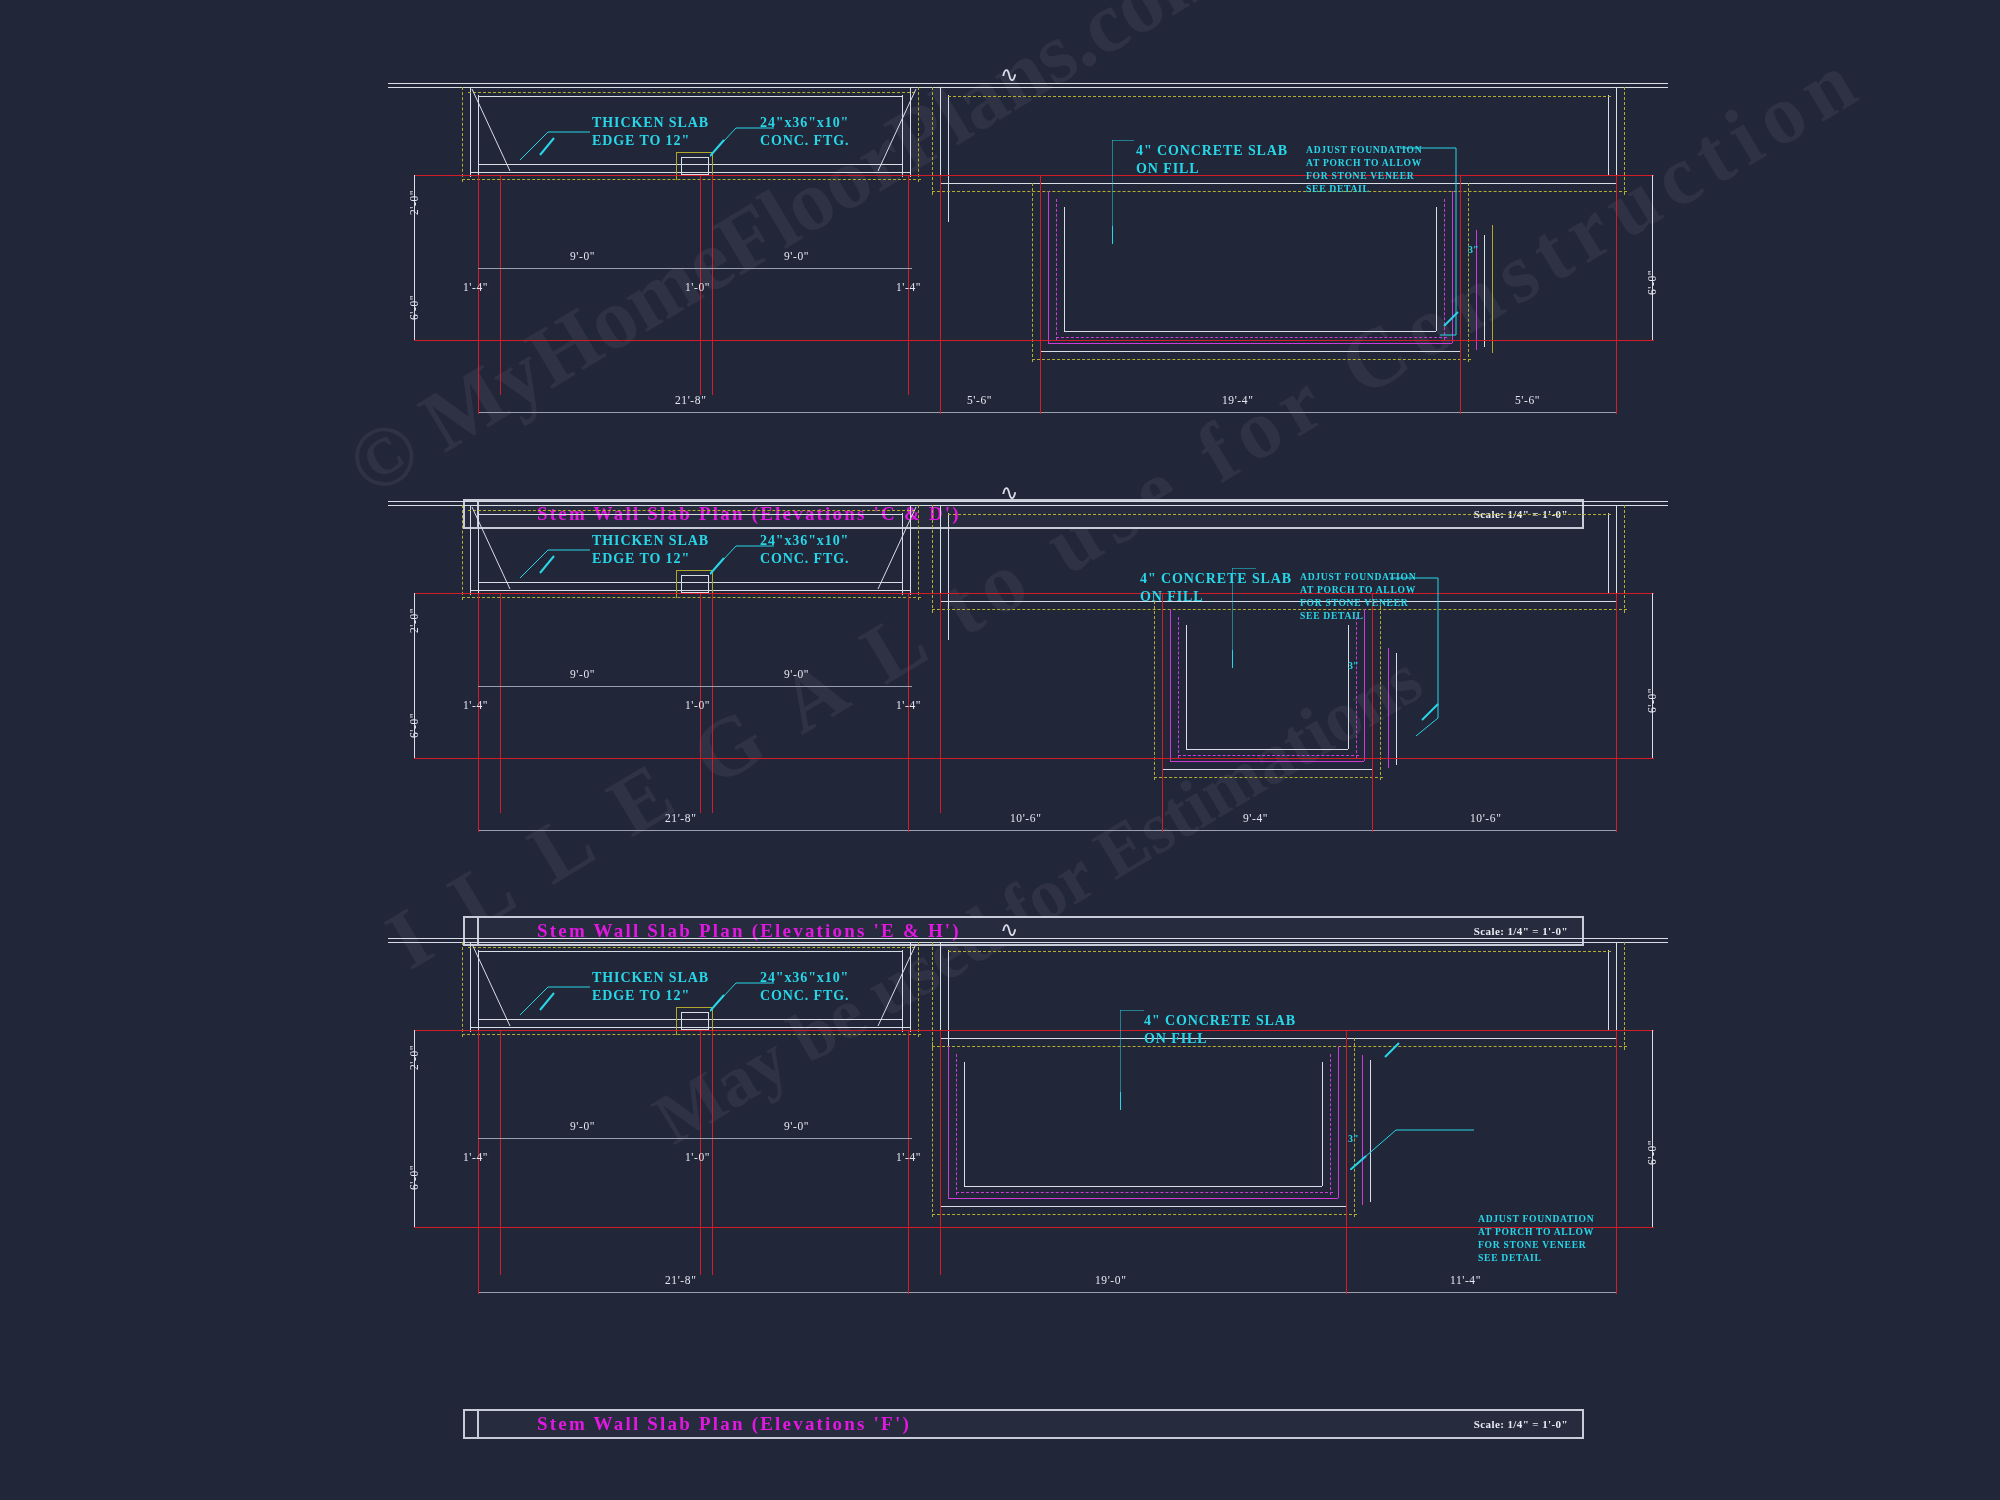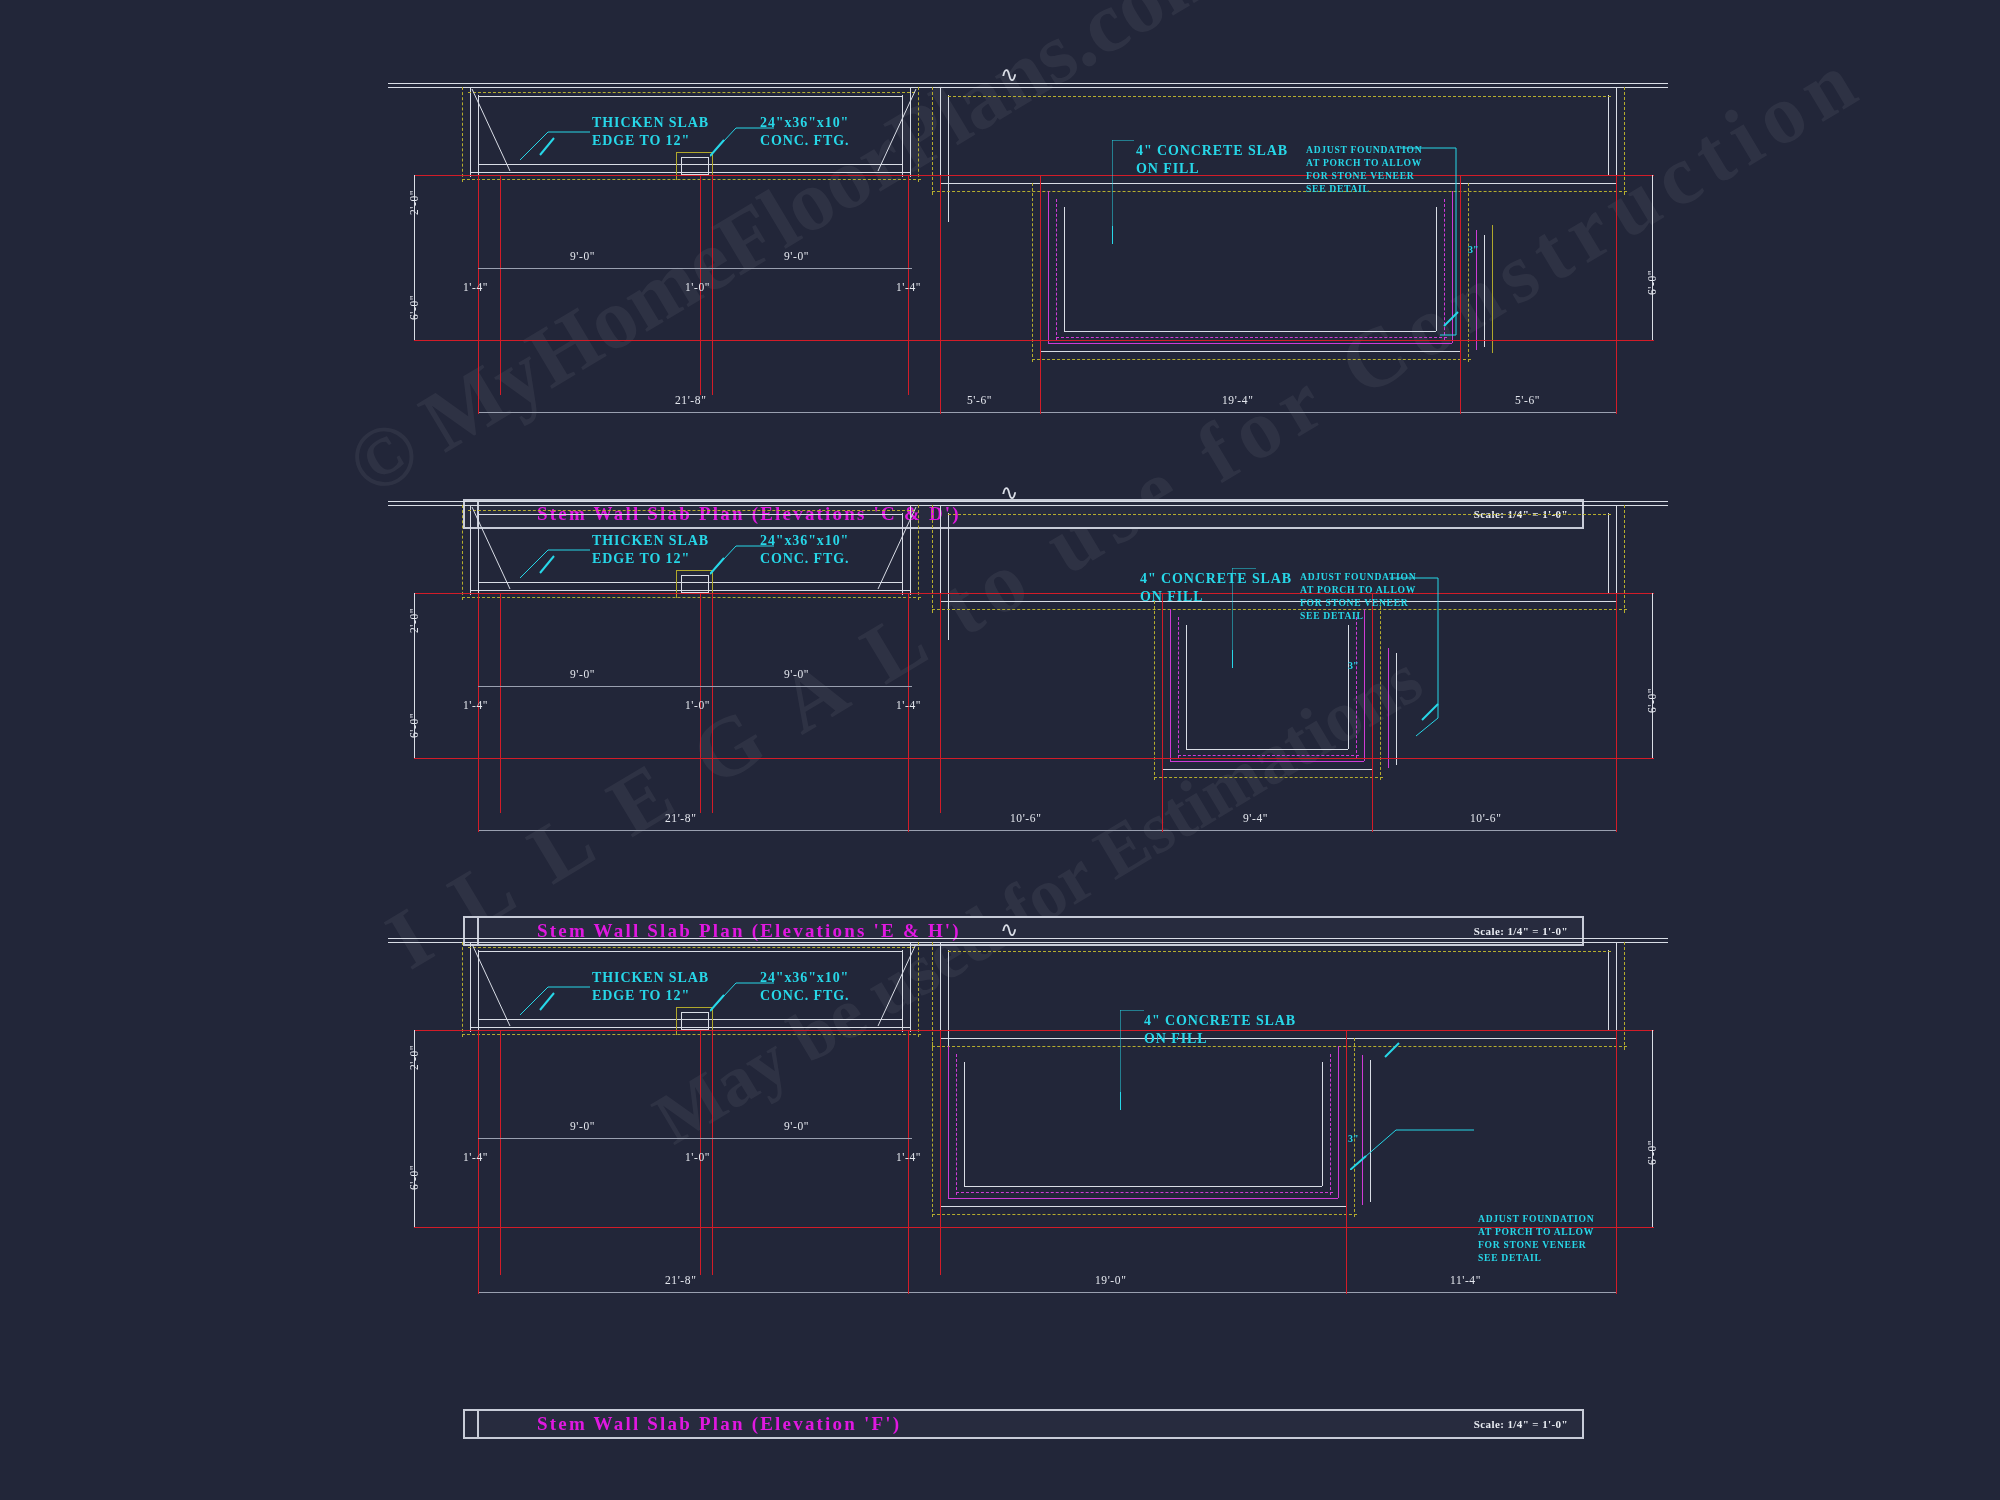--- a/index.html
+++ b/index.html
@@ -481,17 +481,17 @@
     <div class="txt tick3" style="left:1348px;top:278px;">3"</div>
   </div>
 
   <div class="txt note-sm" style="left:1478px;top:1213px;">ADJUST FOUNDATION
 AT PORCH TO ALLOW
 FOR STONE VENEER
 SEE DETAIL</div>
 
   <div class="tbar" style="left:475px;top:1409px;width:1105px;">
     <div class="cap"></div>
-    <div class="tbar-title">Stem Wall Slab Plan (Elevation 'F')</div>
+    <div class="tbar-title">Stem Wall Slab Plan (Elevations 'F')</div>
     <div class="tbar-scale">Scale: 1/4" = 1'-0"</div>
   </div>
 
 </div>
 
 </body></html>

